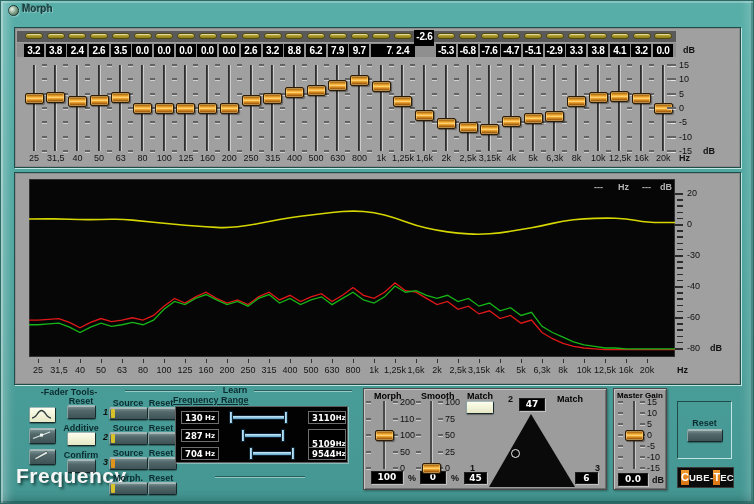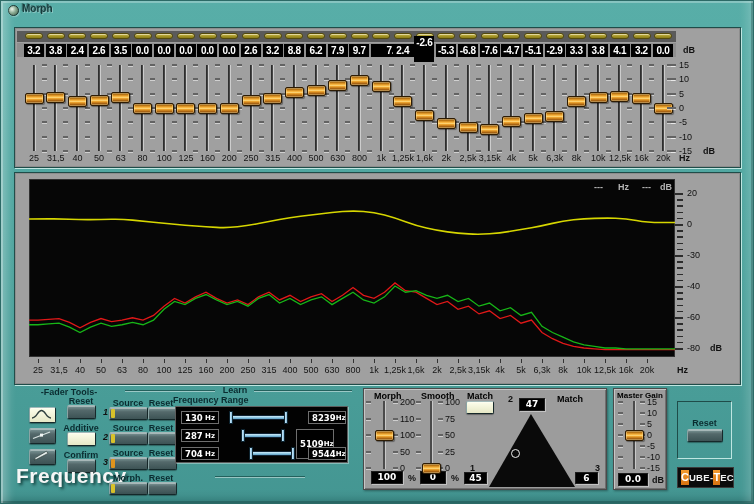--- a/index.html
+++ b/index.html
@@ -277,21 +277,21 @@
     <div class="dash" style="position: absolute; left: 395.4px; top: 35.9995px; width: 5px;"></div>
     <div class="dash" style="position: absolute; left: 395.4px; top: 50.333px; width: 5px;"></div>
     <div class="dash" style="position: absolute; left: 395.4px; top: 64.6665px; width: 5px;"></div>
     <div class="dash" style="position: absolute; left: 395.4px; top: 79px; width: 5px;"></div>
     <div class="dash" style="position: absolute; left: 395.4px; top: 93.3335px; width: 5px;"></div>
     <div class="dash" style="position: absolute; left: 395.4px; top: 107.667px; width: 5px;"></div>
     <div class="dash" style="position: absolute; left: 395.4px; top: 122px; width: 5px;"></div>
     <div class="fhandle" style="position: absolute; left: 378.4px; top: 67.6199px; width: 17px; height: 9px;"></div>
     <div class="freq" style="position: absolute; left: 372.9px; top: 125px; width: 30px; height: 10px;">1,25k</div>
     <div class="pill" style="position: absolute; left: 400.6px; top: 5px; width: 16px; height: 4px;"></div>
-    <div class="vbox" style="position: absolute; left: 399.4px; top: 8px; width: 20px; height: 26px;">-2.6</div>
+    <div class="vbox" style="position: absolute; left: 399.4px; top: 2px; width: 20px; height: 16px;">-2.6</div>
     <div class="track" style="position: absolute; left: 408.1px; top: 37px; width: 1px; height: 86px;"></div>
     <div class="dash" style="position: absolute; left: 417.1px; top: 35.9995px; width: 5px;"></div>
     <div class="dash" style="position: absolute; left: 417.1px; top: 50.333px; width: 5px;"></div>
     <div class="dash" style="position: absolute; left: 417.1px; top: 64.6665px; width: 5px;"></div>
     <div class="dash" style="position: absolute; left: 417.1px; top: 79px; width: 5px;"></div>
     <div class="dash" style="position: absolute; left: 417.1px; top: 93.3335px; width: 5px;"></div>
     <div class="dash" style="position: absolute; left: 417.1px; top: 107.667px; width: 5px;"></div>
     <div class="dash" style="position: absolute; left: 417.1px; top: 122px; width: 5px;"></div>
     <div class="fhandle" style="position: absolute; left: 400.1px; top: 81.9534px; width: 17px; height: 9px;"></div>
     <div class="freq" style="position: absolute; left: 394.6px; top: 125px; width: 30px; height: 10px;">1,6k</div>
@@ -610,46 +610,46 @@
     <div class="lbl" style="position: absolute; left: 146px; top: 448px; width: 30px; height: 10px; text-align: center;">Reset</div>
     <div class="btn" style="position: absolute; left: 148px; top: 457px; width: 27px; height: 11px;"></div>
     <div class="lbl" style="position: absolute; left: 110px; top: 473px; width: 36px; height: 10px; text-align: center;">Morph.</div>
     <div class="btn" style="position: absolute; left: 109px; top: 482px; width: 37px; height: 11px;">
       <div style="position: absolute; left: 1px; top: 1px; bottom: 1px; width: 4px; background: rgb(216, 194, 42); border-radius: 1px;"></div>
     </div>
     <div class="lbl" style="position: absolute; left: 146px; top: 473px; width: 30px; height: 10px; text-align: center;">Reset</div>
     <div class="btn" style="position: absolute; left: 148px; top: 482px; width: 27px; height: 11px;"></div>
   </div>
 
-<div class="abs lbl" style="left:173px;top:395px;">Frequency Range</div>
+<div class="abs lbl" style="left:173px;top:395px;text-decoration:underline;">Frequency Range</div>
 <div id="freq-range-panel" class="abs" style="left:175px;top:406px;width:173px;height:57px;background:#020202;
      border:1px solid #5c5c5c;box-shadow:1px 1px 0 rgba(255,255,255,.35);box-sizing:border-box;">
     <div class="rbox" style="position: absolute; left: 5px; top: 4px; width: 38px; height: 13px;">
       <span>130</span>
       <span style="font-size:7px">Hz</span>
     </div>
     <div style="position: absolute; left: 47px; top: 4px; width: 83px; height: 13px;">
       <div class="rangebar" style="left: 8.3px; width: 54.78px;"></div>
       <div class="rhandle" style="left: 6.3px;"></div>
       <div class="rhandle" style="left: 61.08px;"></div>
     </div>
     <div class="rbox" style="position: absolute; left: 132px; top: 4px; width: 38px; height: 13px;">
-      <span>8239</span>
+      <span>3110</span>
       <span style="font-size:7px">Hz</span>
     </div>
     <div class="rbox" style="position: absolute; left: 5px; top: 22px; width: 38px; height: 13px;">
       <span>287</span>
       <span style="font-size:7px">Hz</span>
     </div>
     <div style="position: absolute; left: 47px; top: 22px; width: 83px; height: 13px;">
       <div class="rangebar" style="left: 19.92px; width: 39.84px;"></div>
       <div class="rhandle" style="left: 17.92px;"></div>
       <div class="rhandle" style="left: 57.76px;"></div>
     </div>
-    <div class="rbox" style="position: absolute; left: 120px; top: 22px; width: 38px; height: 30px;">
+    <div class="rbox" style="position: absolute; left: 132px; top: 22px; width: 38px; height: 30px;">
       <span>5109</span>
       <span style="font-size:7px">Hz</span>
     </div>
     <div class="rbox" style="position: absolute; left: 5px; top: 40px; width: 38px; height: 13px;">
       <span>704</span>
       <span style="font-size:7px">Hz</span>
     </div>
     <div style="position: absolute; left: 47px; top: 40px; width: 83px; height: 13px;">
       <div class="rangebar" style="left: 28.22px; width: 41.5px;"></div>
       <div class="rhandle" style="left: 26.22px;"></div>

